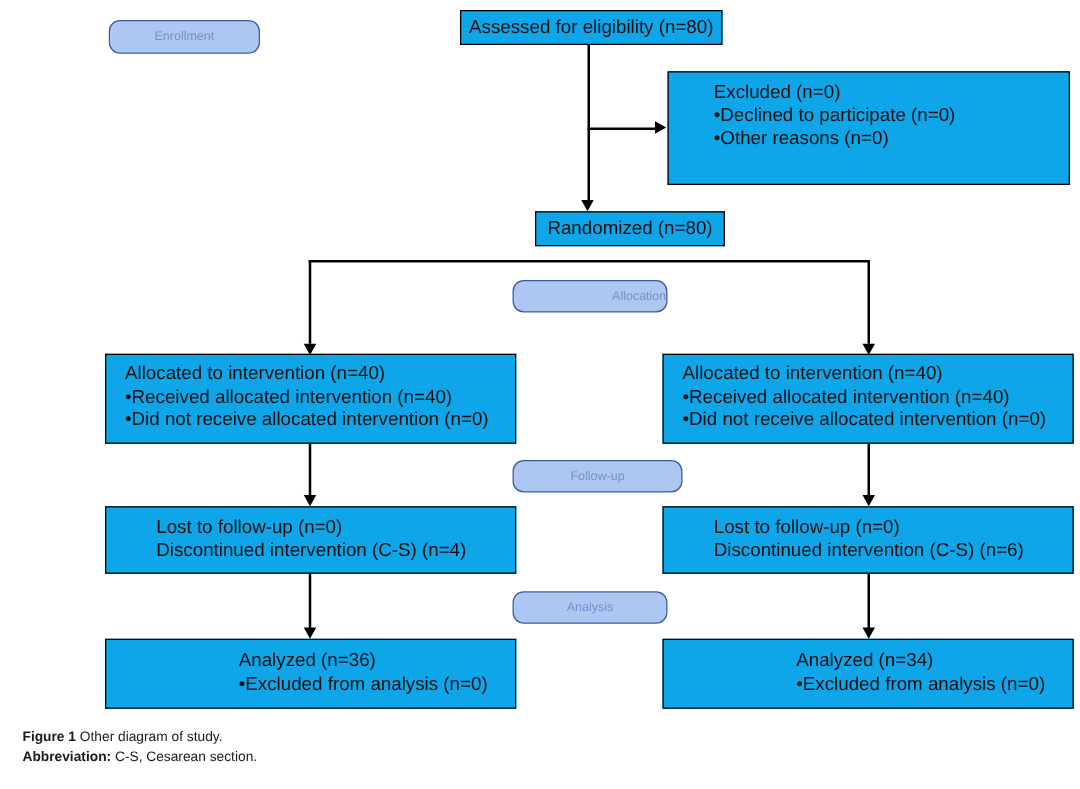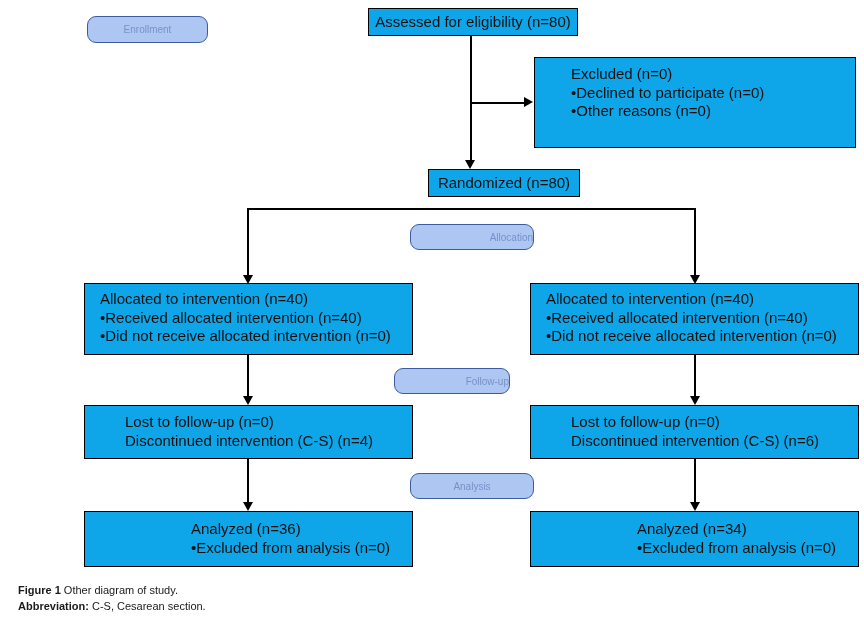--- a/index.html
+++ b/index.html
@@ -76,21 +76,21 @@
   #vline-branch-r   { left: 694px; top: 208px; height: 67px; }
   #arrow-alloc-l    { left: 243px; top: 275px; }
   #arrow-alloc-r    { left: 690px; top: 275px; }
   #stage-allocation { left: 410px; top: 224px; width: 124px; height: 26px; justify-content: flex-end; }
   #box-alloc-l      { left: 84px;  top: 283px; width: 329px; height: 72px; padding: 6px 8px 0 15px; }
   #box-alloc-r      { left: 530px; top: 283px; width: 329px; height: 72px; padding: 6px 8px 0 15px; }
   #vline-fu-l       { left: 247px; top: 355px; height: 42px; }
   #vline-fu-r       { left: 694px; top: 355px; height: 42px; }
   #arrow-fu-l       { left: 243px; top: 396px; }
   #arrow-fu-r       { left: 690px; top: 396px; }
-  #stage-followup   { left: 394px; top: 368px; width: 116px; height: 26px; justify-content: flex-end; }
+  #stage-followup   { left: 410px; top: 368px; width: 136px; height: 26px; }
   #box-fu-l         { left: 84px;  top: 405px; width: 329px; height: 54px; padding: 7px 8px 0 40px; }
   #box-fu-r         { left: 530px; top: 405px; width: 329px; height: 54px; padding: 7px 8px 0 40px; }
   #vline-an-l       { left: 247px; top: 459px; height: 44px; }
   #vline-an-r       { left: 694px; top: 459px; height: 44px; }
   #arrow-an-l       { left: 243px; top: 502px; }
   #arrow-an-r       { left: 690px; top: 502px; }
   #stage-analysis   { left: 410px; top: 473px; width: 124px; height: 26px; }
   #box-an-l         { left: 84px;  top: 511px; width: 329px; height: 56px; padding: 8px 8px 12px 106px; }
   #box-an-r         { left: 530px; top: 511px; width: 329px; height: 56px; padding: 8px 8px 0 106px; }
 </style>

